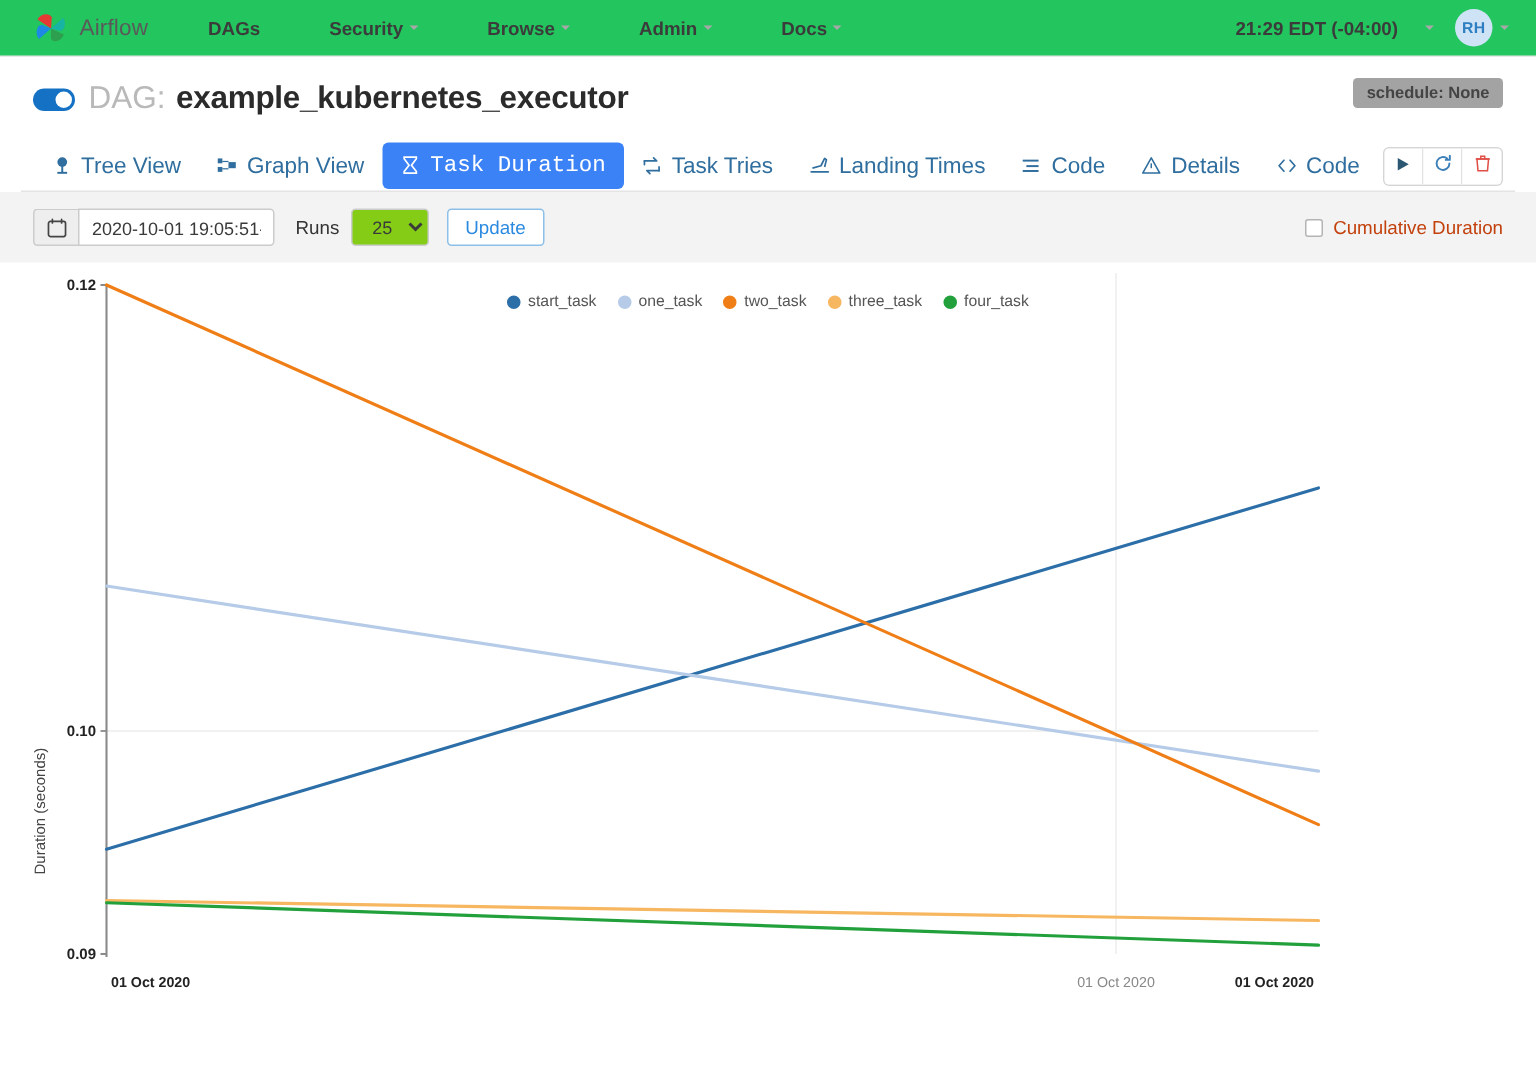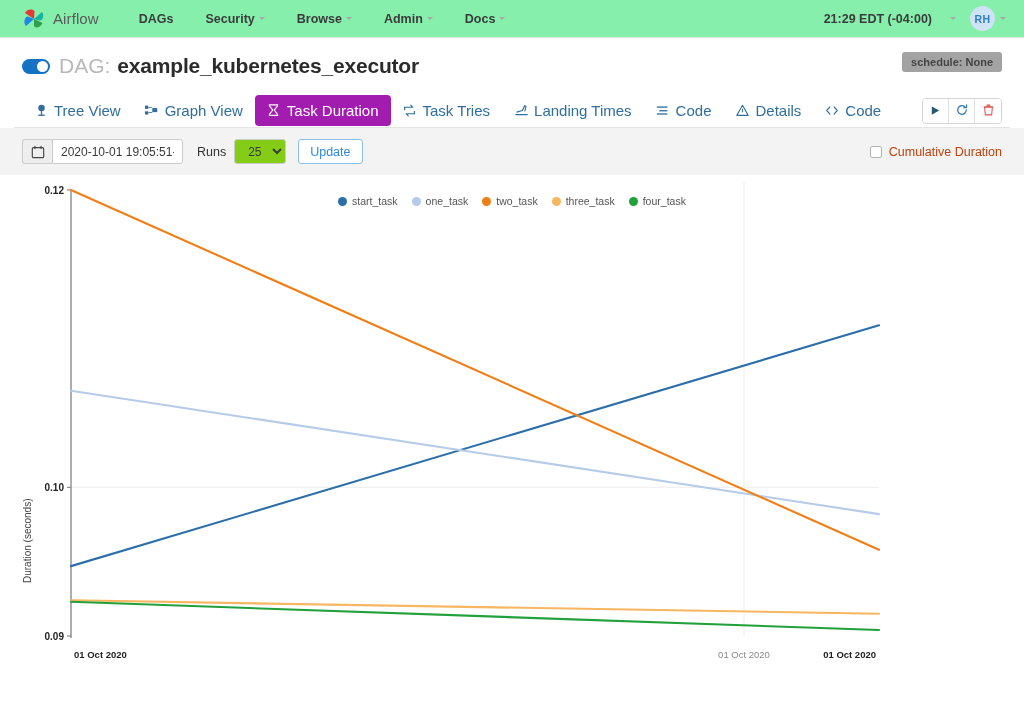--- a/index.html
+++ b/index.html
@@ -7,33 +7,33 @@
     margin: 0; padding: 0;
     width: 1024px; height: 715px;
     background: #ffffff;
     font-family: "Liberation Sans", sans-serif;
     overflow: hidden;
   }
 
   
   .navbar {
     height: 38px;
-    background: #86efac;
+    background: #22c55e;
     border-bottom: 1px solid #e7e7e7;
     display: flex;
     align-items: center;
     padding: 0 18px 0 22px;
     position: relative;
   }
   .brand { display: flex; align-items: center; gap: 7px; margin-right: 26px; }
   .logo-wrap { width: 24px; height: 24px; position: relative; }
   .brand-name {
     font-size: 15px; color: #5a5a5a; font-weight: 400; letter-spacing: .1px;
   }
-  .nav-links { display: flex; align-items: center; gap: 4px; }
+  .nav-links { display: flex; align-items: center; gap: 18px; }
   .nav-link {
     font-size: 12.5px; font-weight: bold; color: #3b3b3b;
     padding: 6px 14px; cursor: pointer; white-space: nowrap;
     display: flex; align-items: center; gap: 4px;
   }
   .caret {
     width: 0; height: 0;
     border-left: 3.2px solid transparent;
     border-right: 3.2px solid transparent;
     border-top: 3.8px solid #a8a8a8;
@@ -87,21 +87,21 @@
     padding: 10px 8px 0 8px; position: relative;
     border-bottom: 1px solid #e4e4e4;
     height: 44px;
   }
   .tab {
     display: flex; align-items: center; gap: 6px;
     font-size: 15px; color: #2f6e9e;
     padding: 7px 12px; border-radius: 4px; cursor: pointer;
     white-space: nowrap;
   }
-  .tab.active { background: #a21caf; color: #ffffff; font-weight: normal; }
+  .tab.active { background: #3b82f6; color: #ffffff; font-weight: normal; font-family: Liberation Mono, monospace; }
   .tab .ic { display: inline-flex; width: 14px; height: 14px; align-items: center; justify-content: center; }
   .tab svg { display: block; }
 
   .tab-actions {
     margin-left: auto; display: flex; align-items: center;
     border: 1px solid #d5d5d5; border-radius: 4px; overflow: hidden;
     background: #fff;
   }
   .tab-btn {
     width: 26px; height: 24px; display: flex;

